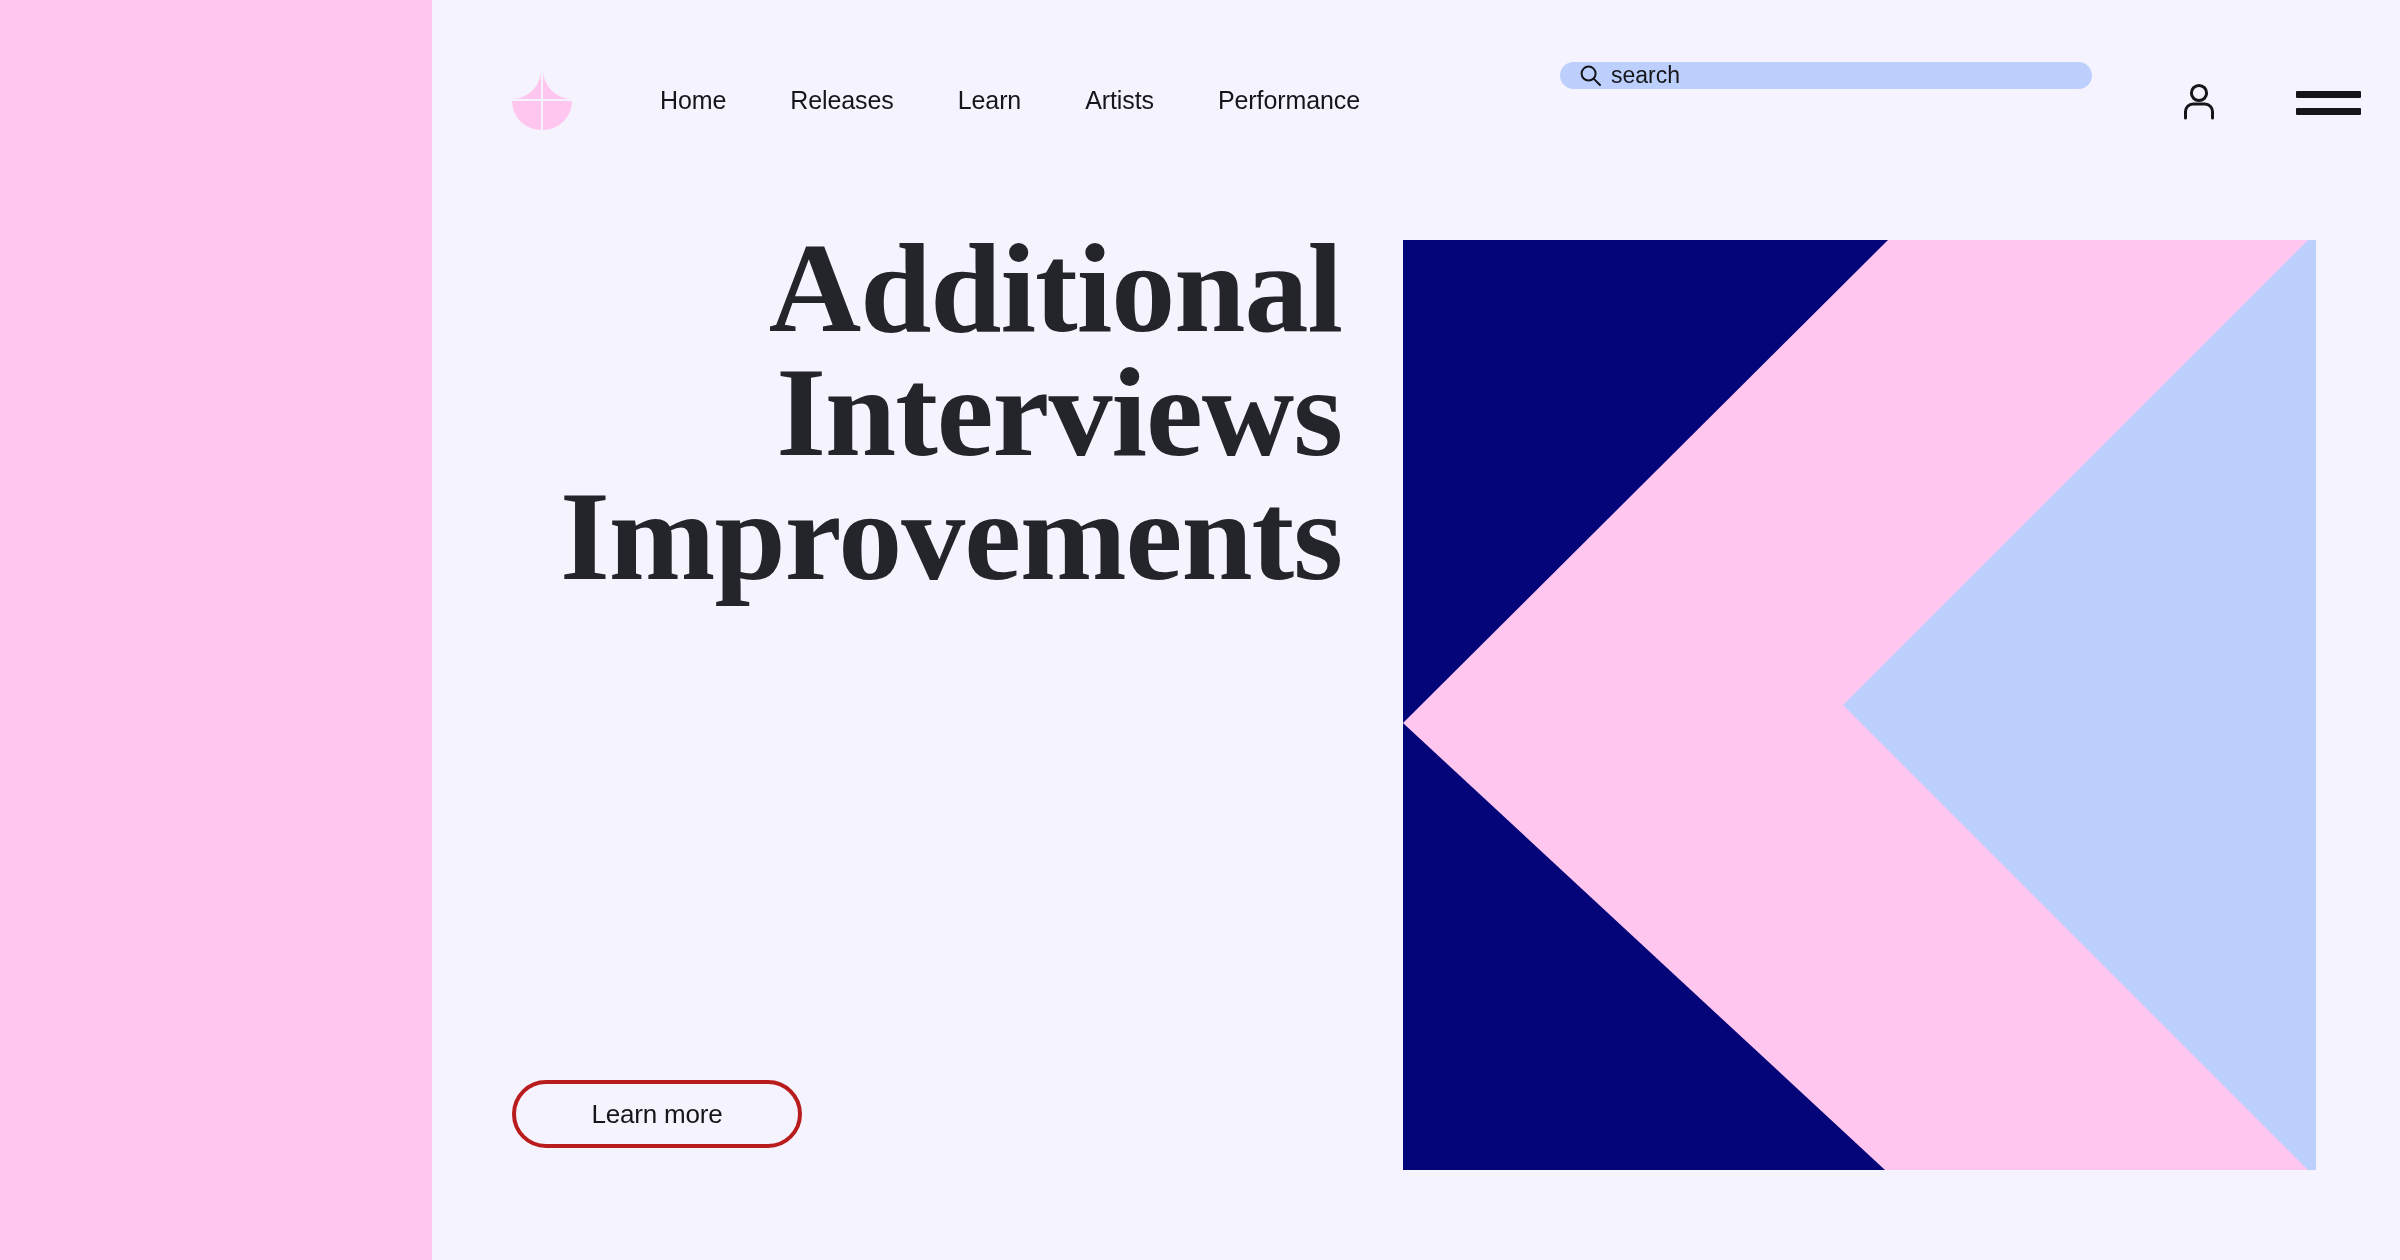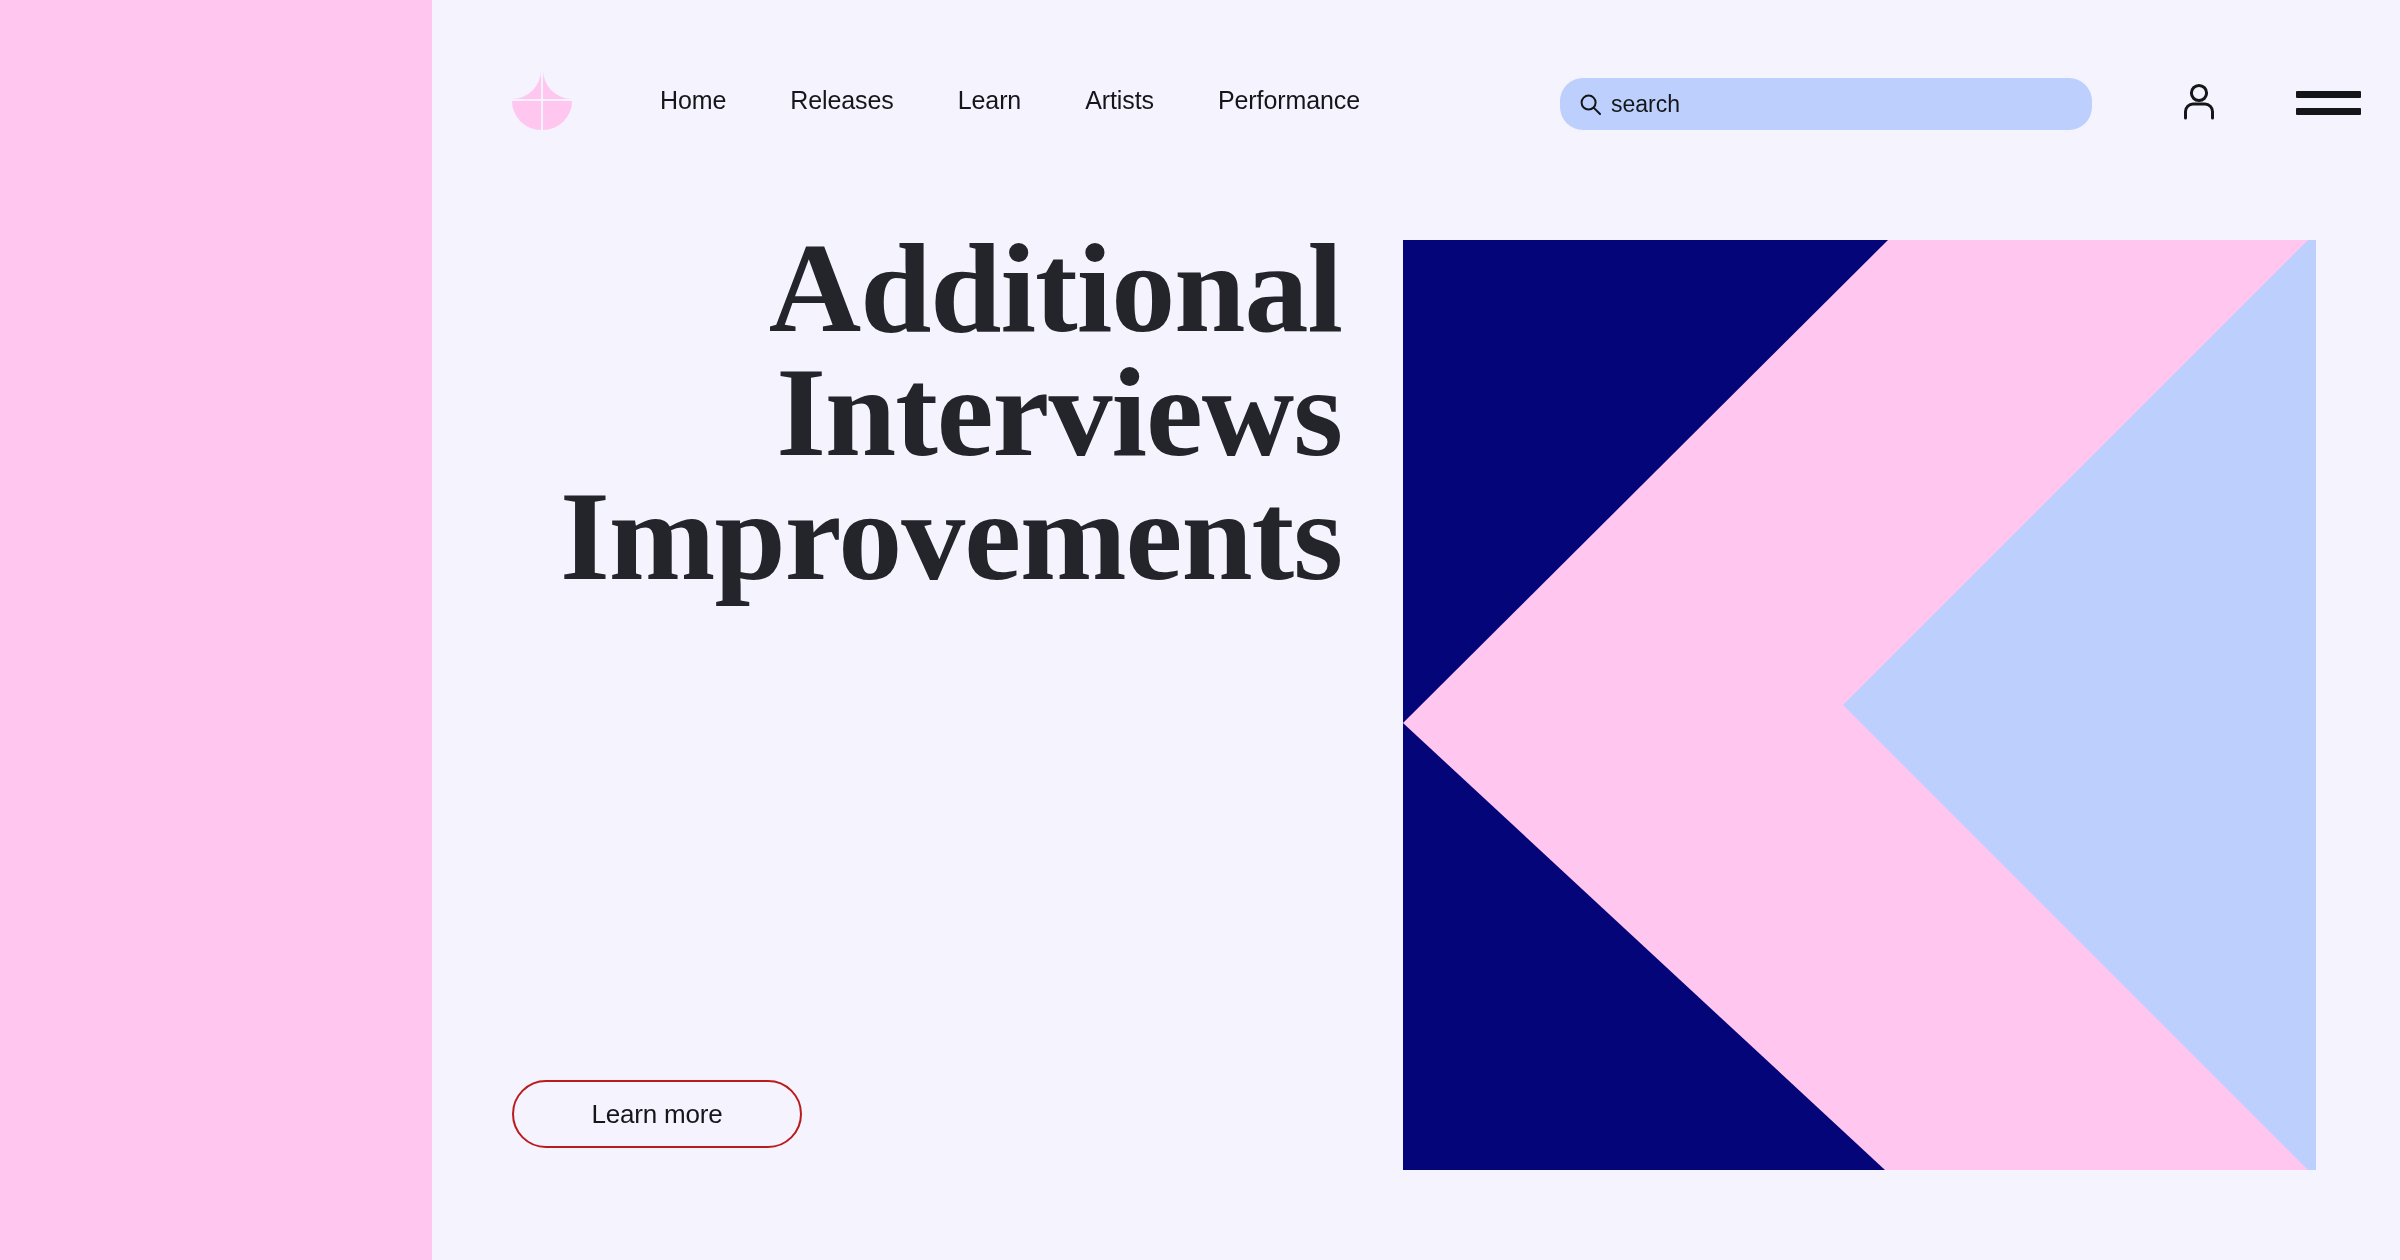--- a/index.html
+++ b/index.html
@@ -73,23 +73,23 @@
     white-space: nowrap;
     cursor: pointer;
     padding: 0 32px;
     line-height: 1;
   }
   .nav-item:first-child { padding-left: 0; }
 
   .search-wrap {
     position: absolute;
     left: 1128px;
-    top: 78px;
+    top: 62px;
     width: 532px;
-    height: 52px;
+    height: 27px;
     background: #bdd0fd;
     border-radius: 23px;
     display: flex;
     align-items: center;
     padding: 0 20px;
     cursor: text;
   }
   .search-icon {
     width: 21px; height: 21px;
     flex: 0 0 21px;
@@ -152,21 +152,21 @@
     color: #24252b;
     letter-spacing: -1px;
   }
 
   .learn-more {
     position: absolute;
     left: 80px;
     top: 1080px;
     width: 290px;
     height: 68px;
-    border: 2px solid #b91c1c;
+    border: 4px solid #b91c1c;
     border-radius: 36px;
     background: transparent;
     font-family: "Liberation Sans", sans-serif;
     font-size: 26px;
     font-weight: 500;
     color: #15161a;
     cursor: pointer;
     letter-spacing: -0.2px;
   }
 

